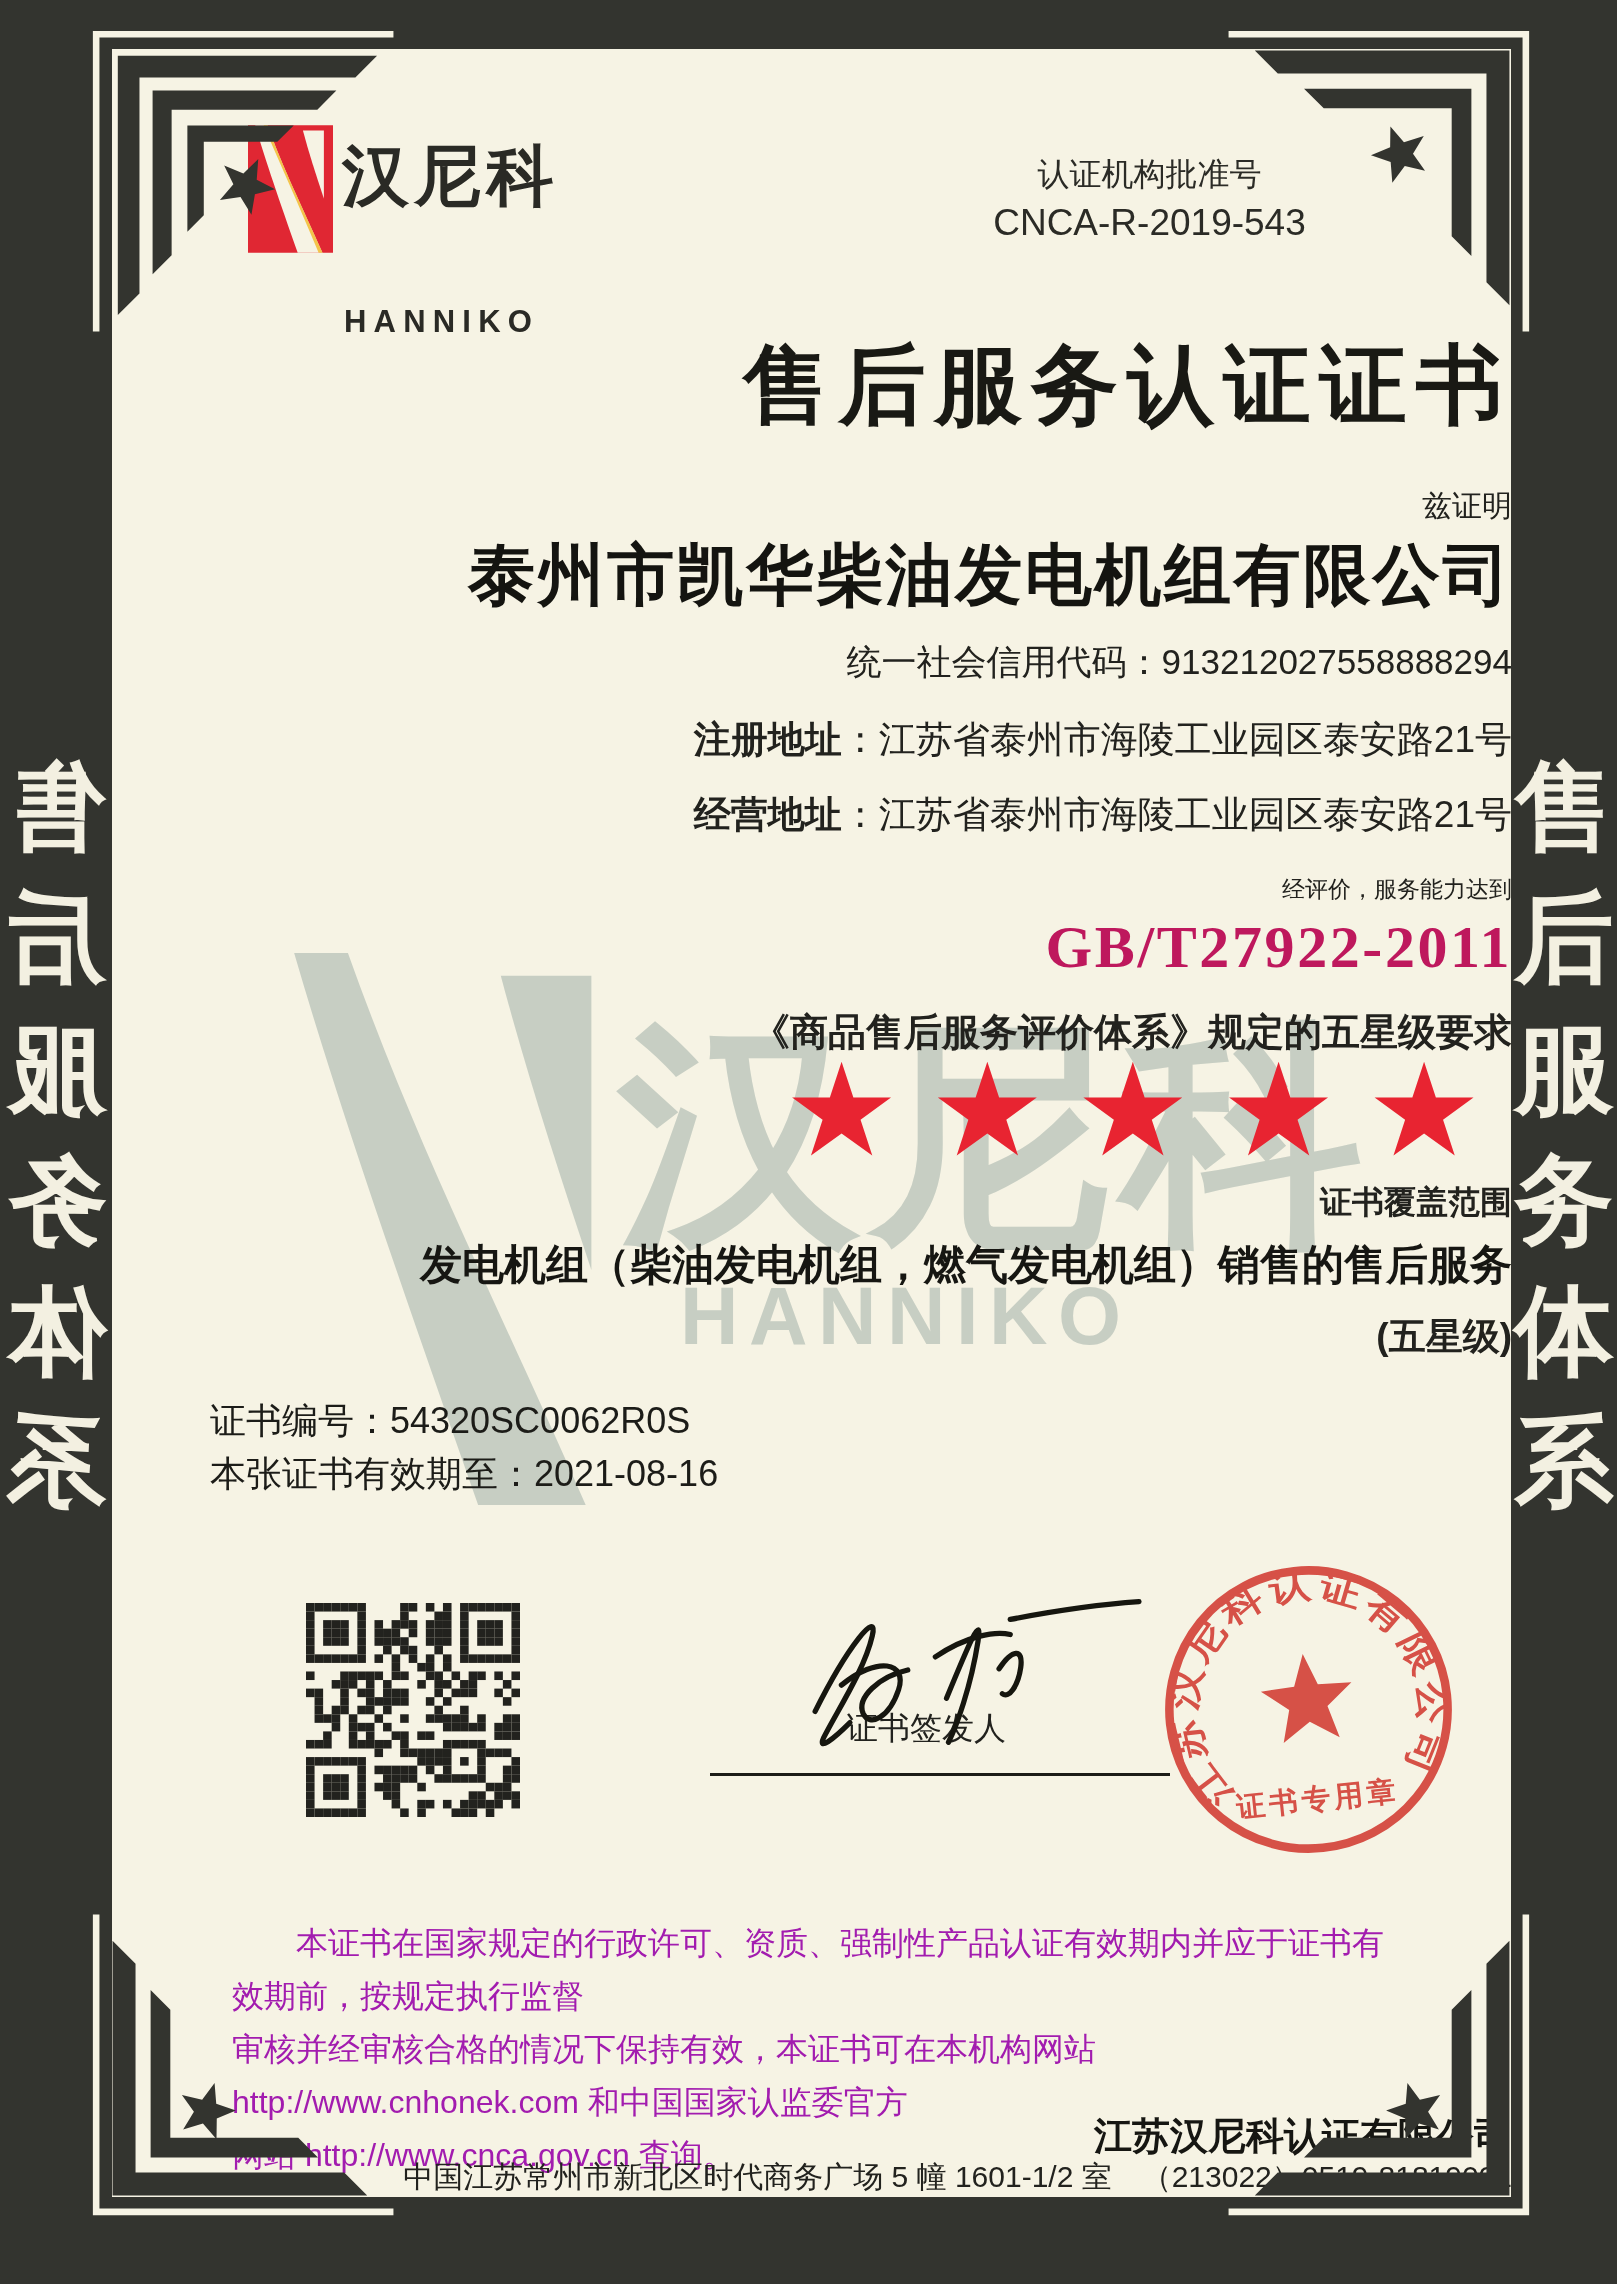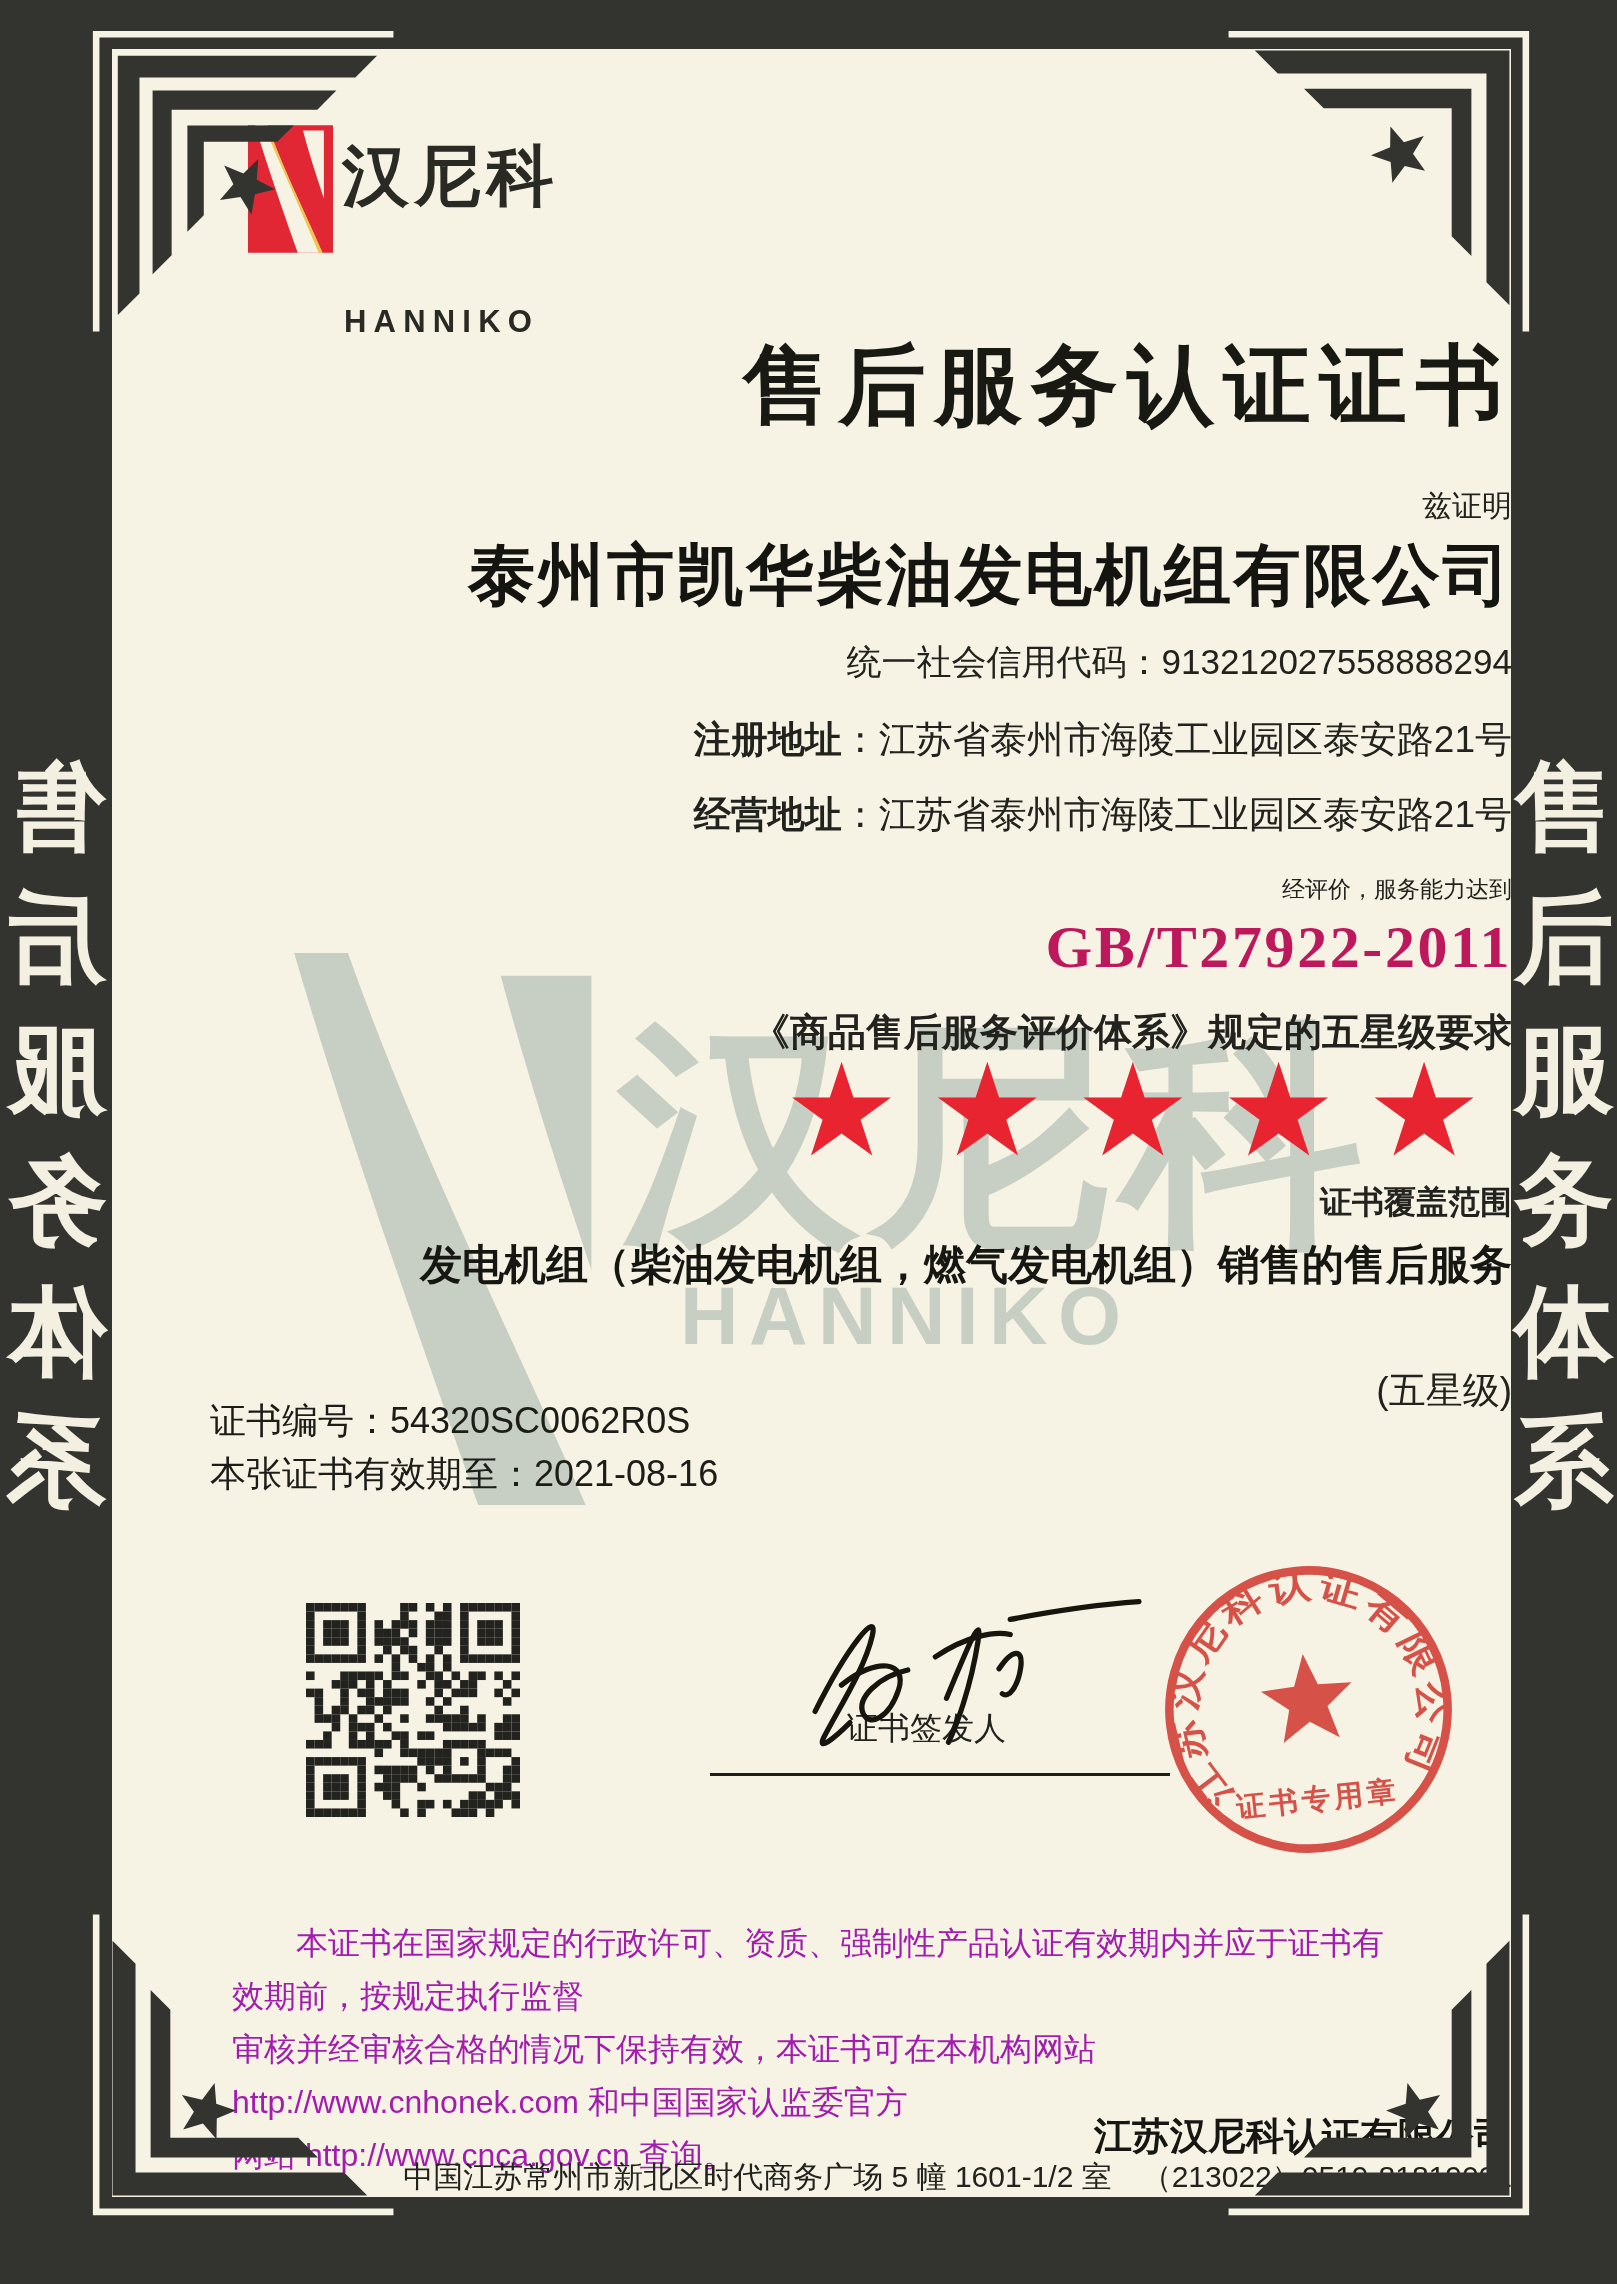--- a/index.html
+++ b/index.html
@@ -45,21 +45,21 @@
   .addr2{top:790px;}
   .addr{font-size:37px;}
   .addr b{font-weight:900;}
   .evaluation{top:874px;font-size:23px;}
   .standard{top:913px;font-size:60px;font-weight:700;letter-spacing:2.6px;
     font-family:"Liberation Serif","DejaVu Serif",serif;color:#be185d;}
   .requirement{top:1007px;font-size:38px;font-weight:600;}
   .stars-row{top:1040px;font-size:129px;letter-spacing:30px;color:var(--star);line-height:1.1;}
   .scope-label{top:1181px;font-size:32px;font-weight:700;}
   .scope-content{top:1237px;font-size:42px;font-weight:700;color:#161612;}
-  .scope-grade{top:1366px;font-size:37px;font-weight:400;}
+  .scope-grade{top:1312px;font-size:37px;font-weight:700;}
   .cert-block{left:210px;top:1394px;font-size:36px;line-height:53px;color:#1c1c18;}
   .qr{left:306px;top:1603px;width:214px;height:214px;}
   .sig-svg{left:779px;top:1570px;z-index:2;}
   .sig-line{left:710px;top:1773px;width:460px;height:3.3px;background:#1c1c18;}
   .sig-label{left:775px;top:1707px;width:302px;text-align:center;font-size:32px;}
   .seal{left:1151px;top:1545px;opacity:.93;z-index:5;}
   .footer-para{left:232px;top:1917px;width:1176px;font-size:32px;line-height:53px;color:#a21caf;}
   .footer-para .indent{text-indent:2em;}
   .issuer{top:2111px;font-size:38px;font-weight:800;color:#161612;}
   .footer-addr{top:2157px;font-size:30px;}
@@ -84,20 +84,24 @@
 
     <svg class="abs" style="left:248px;top:125px" width="85" height="128" viewBox="0 0 130 195">
       <rect x="0" y="0" width="130" height="195" fill="var(--red)"></rect>
       <path d="M30,0 C55,70 82,122 114,195 L76,195 C48,115 27,55 11,0 Z" fill="var(--paper)"></path>
       <path d="M84,8 L116,8 L116,112 C104,76 93,42 84,8 Z" fill="var(--paper)"></path>
       <path d="M30,0 C55,70 82,122 114,195 L108,195 C78,122 50,62 24,0 Z" fill="#f2b824" opacity="0.8"></path>
     </svg>
     <div class="abs logo-cn">汉尼科</div>
     <div class="abs logo-en">HANNIKO</div>
 
+    <div class="abs approval">
+      <div class="lbl">认证机构批准号</div>
+      <div class="num">CNCA-R-2019-543</div>
+    </div>
 
     <div class="abs centered title">售后服务认证证书</div>
     <div class="abs centered statement">兹证明</div>
     <div class="abs centered company">泰州市凯华柴油发电机组有限公司</div>
     <div class="abs centered credit">
       <span>统一社会信用代码</span><span>：</span><span>913212027558888294</span>
     </div>
 
     <div class="abs centered addr addr1">
       <b>注册地址</b><span>：</span><span>江苏省泰州市海陵工业园区泰安路21号</span>

